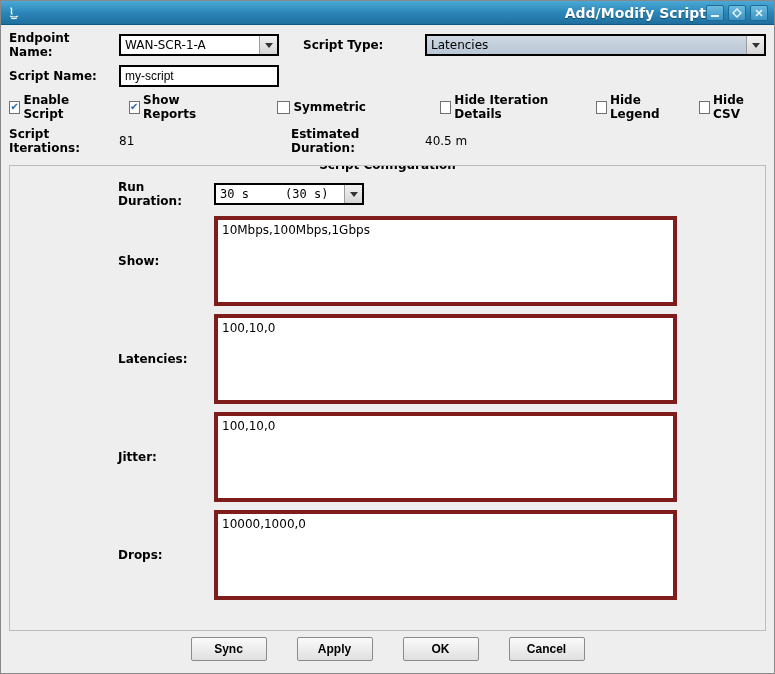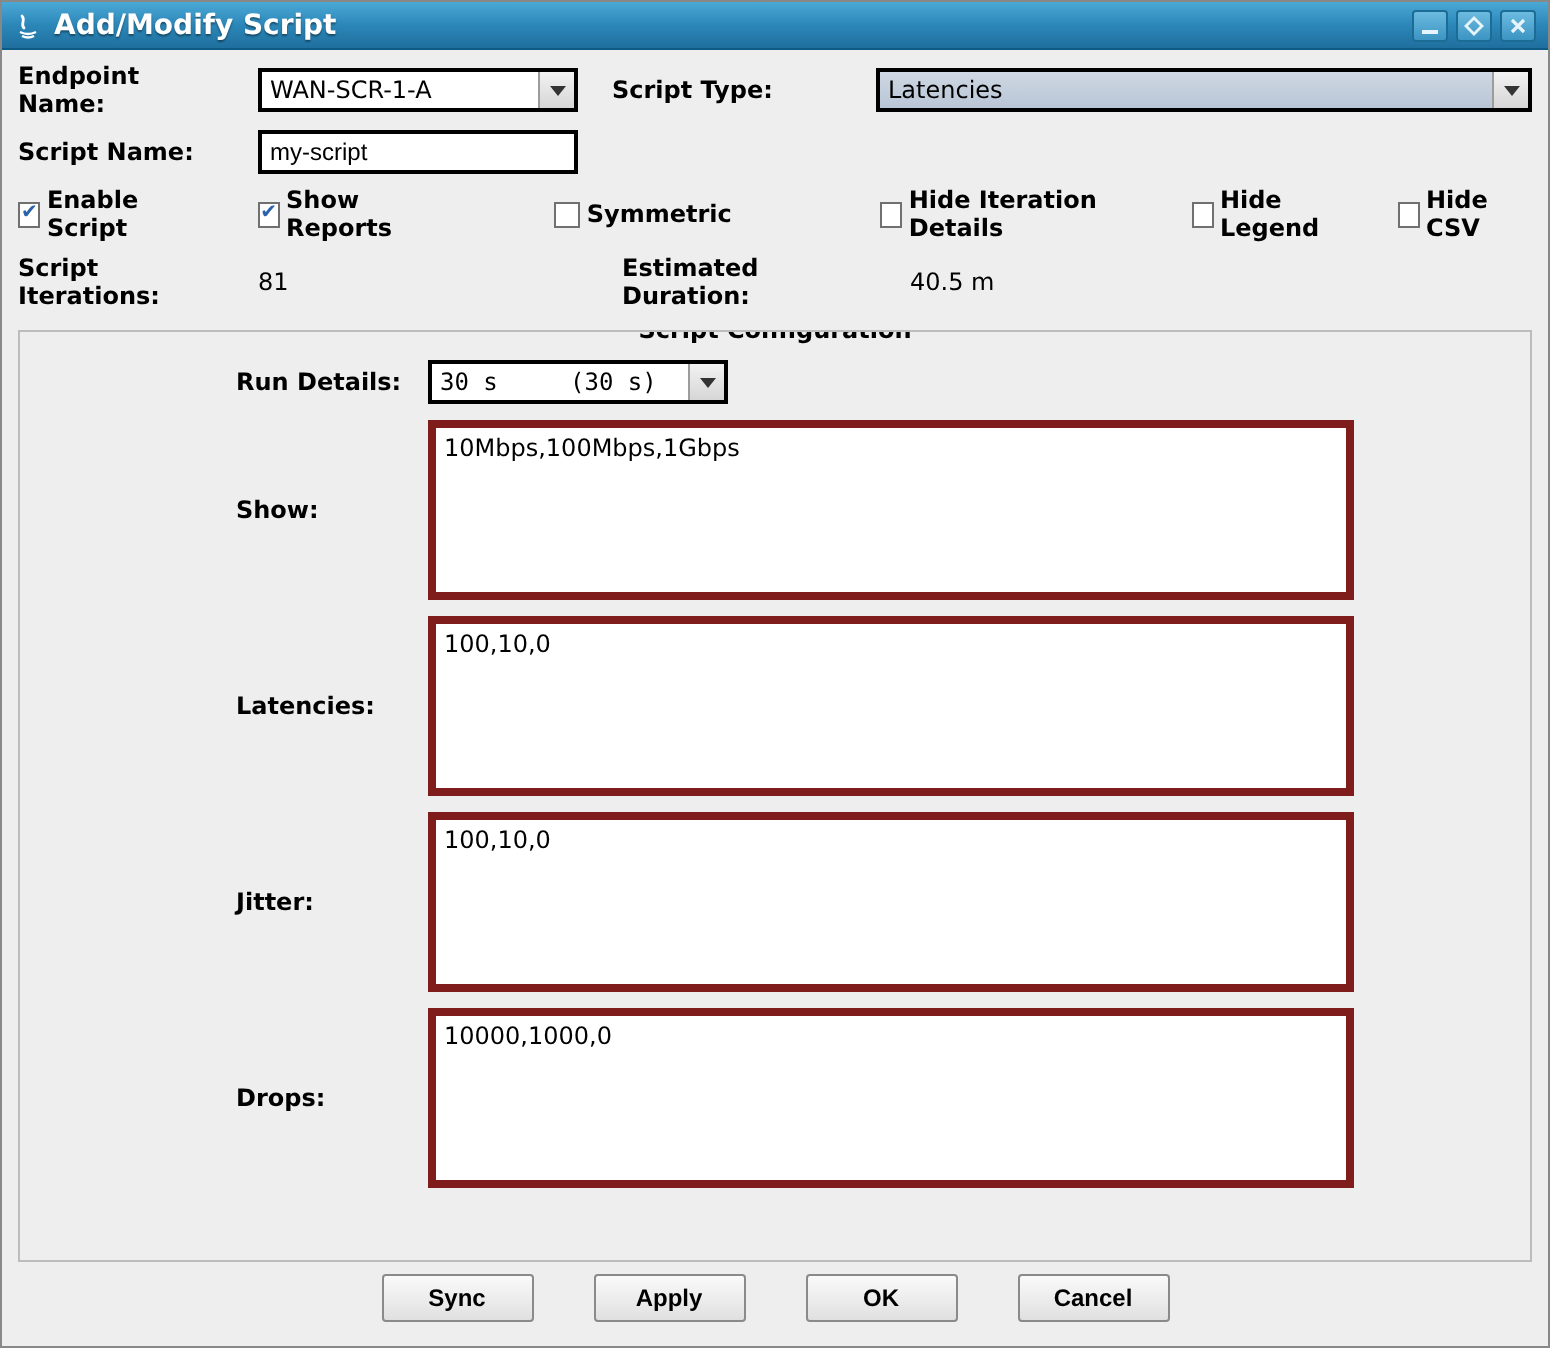--- a/index.html
+++ b/index.html
@@ -31,21 +31,21 @@
   .titlebar .java-icon {
     width: 16px; height: 16px;
     margin: 0 5px 0 5px;
     display: inline-flex; align-items: center; justify-content: center;
     font-size: 11px; font-weight: bold;
     color: #fff;
     font-family: serif;
   }
   .titlebar .title {
     flex: 1;
-    text-align: left;
+    text-align: right;
     text-shadow: 0 1px 1px rgba(0,0,0,.4);
   }
   .winbtns {
     display: flex; gap: 4px; margin-right: 6px;
   }
   .winbtn {
     width: 18px; height: 16px;
     background: linear-gradient(to bottom, #6cbbe0, #3c94c2);
     border: 1px solid #1c6c96;
     border-radius: 2px;
@@ -55,21 +55,21 @@
     cursor: pointer;
   }
   .content {
     flex: 1;
     padding: 6px 8px 4px 8px;
     display: flex; flex-direction: column;
     overflow: hidden;
   }
   .row {
     display: flex; align-items: center;
-    gap: 14px;
+    gap: 4px;
     margin-bottom: 6px;
   }
   .label { font-weight: bold; }
   .combo, .textfield {
     height: 22px;
     border: 2px solid #000000;
     background: #fff;
     font-size: 12px;
     padding: 1px 4px;
   }
@@ -203,21 +203,21 @@
   </div>
 
   <div class="content">
 
     <div class="row">
       <span class="label" style="width:106px">Endpoint Name:</span>
       <div class="combo" style="width:160px">
         <span>WAN-SCR-1-A</span>
         <span class="combo-btn"></span>
       </div>
-      <span class="label" style="margin-left:3px; width:118px">Script Type:</span>
+      <span class="label" style="margin-left:20px; width:118px">Script Type:</span>
       <div class="combo" style="flex:1; background:linear-gradient(to bottom,#cfd8e3,#b9c6d6);">
         <span>Latencies</span>
         <span class="combo-btn"></span>
       </div>
     </div>
 
     <div class="row">
       <span class="label" style="width:106px">Script Name:</span>
       <input class="textfield" style="width: 160px;" value="my-script">
     </div>
@@ -254,21 +254,21 @@
       <span style="width:160px">81</span>
       <span class="label" style="margin-left:8px; width:130px">Estimated Duration:</span>
       <span>40.5 m</span>
     </div>
 
     <div class="grp">
       <span class="grp-title">Script Configuration</span>
       <div class="cfg-inner">
 
         <div class="cfg-row">
-          <span class="cfg-label">Run Details:</span>
+          <span class="cfg-label">Run Duration:</span>
           <div class="combo" style="width:150px; font-family:monospace; white-space:pre">
             <span>30 s     (30 s)</span>
             <span class="combo-btn"></span>
           </div>
         </div>
 
         <div class="cfg-row multi">
           <span class="cfg-label">Show:</span>
           <textarea class="multiline" style="">10Mbps,100Mbps,1Gbps</textarea>
         </div>

